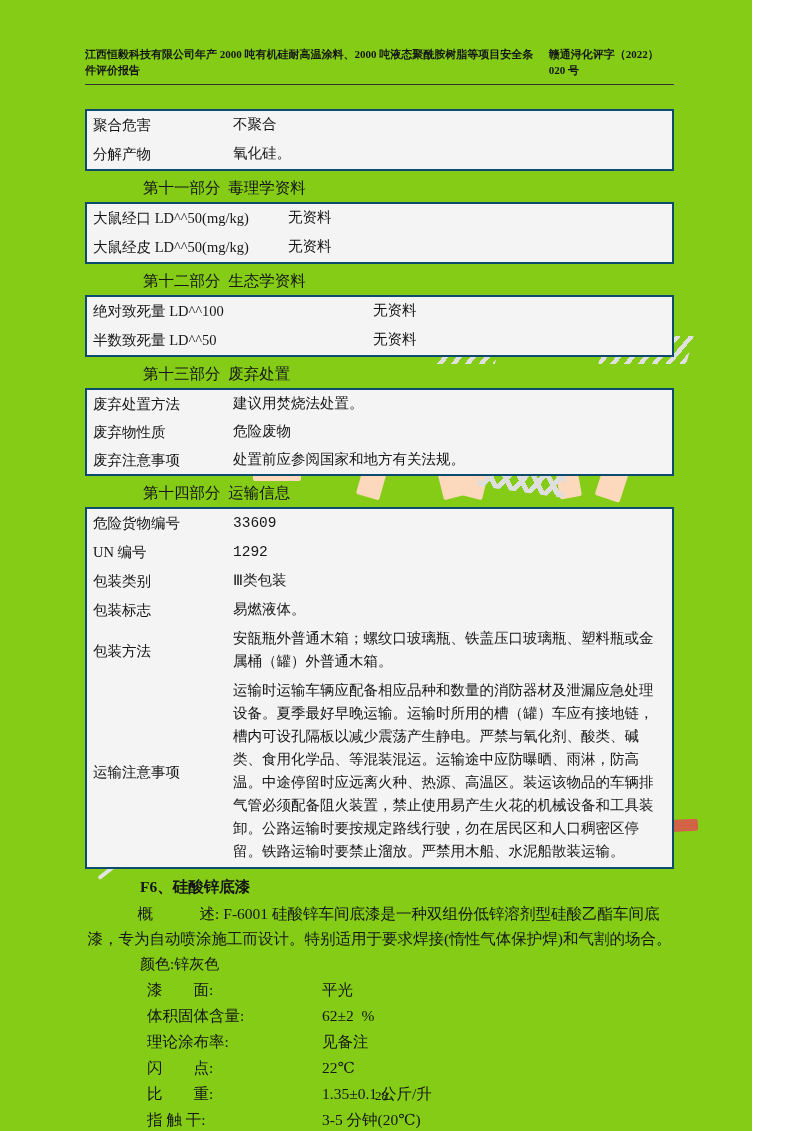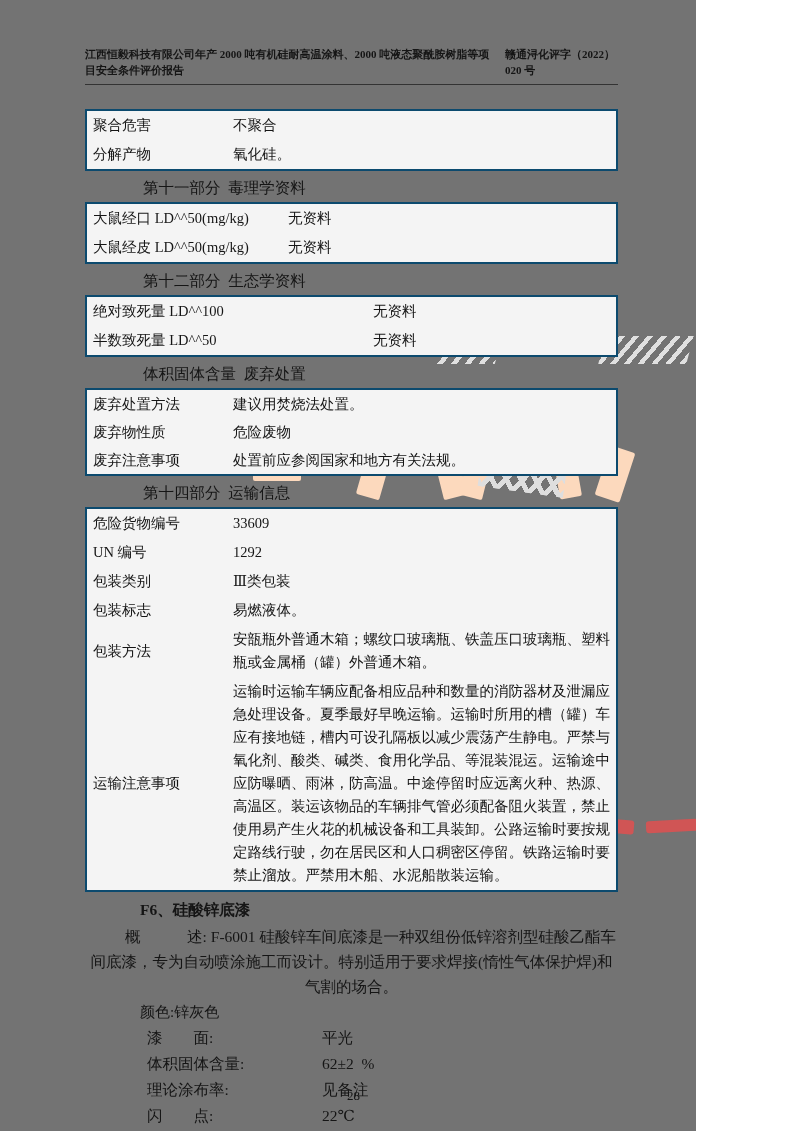--- a/index.html
+++ b/index.html
@@ -1,19 +1,19 @@
 <!DOCTYPE html>
 <html><head>
 <meta charset="utf-8">
 <style>
   html,body{margin:0;padding:0;background:#ffffff;}
   .page{
     position:relative;
-    width:696px;height:1131px;
-    background:#737373;
+    width:752px;height:1131px;
+    background:#84cc16;
     font-family:"Liberation Serif","DejaVu Serif",serif;
     color:#151515;
     overflow:hidden;
   }
   
   .wm{position:absolute;z-index:0;}
   .wm-peach{background:#fcd9bd;border-radius:2px;}
   .wm-red{background:#e05050;opacity:.85;border-radius:3px;}
   .wm-grayline{background:#e3e3e3;border-radius:2px;}
   .wm-chev{
@@ -35,21 +35,21 @@
     border-bottom:1.5px solid #333;padding-bottom:6px;
   }
   .dtable{
     background:#f4f4f4;border:2px solid #0c4a6e;
     font-size:14.5px;line-height:23px;
   }
   .t1{margin-top:24px;}
   .trow{display:flex;align-items:center;padding:0 6px;min-height:29px;}
   .trow.pad{padding-top:3px;padding-bottom:3px;}
   .t-lbl{flex:0 0 140px;}
-  .t-val{flex:1;}
+  .t-val{flex:1;font-family:Liberation Mono, monospace;}
   .t2 .t-lbl{flex:0 0 195px;}
   .t3 .t-lbl{flex:0 0 280px;}
   .t4 .trow{min-height:28px;}
   .part-title{font-size:15.5px;line-height:22px;margin:6px 0 3px 58px;}
   .f6-heading{font-size:15.5px;font-weight:bold;line-height:20px;margin:8px 0 0 55px;}
   .overview{font-size:15.5px;line-height:25px;text-indent:38px;margin:4px 0 0 0;text-align:center;}
   .color-line{font-size:15px;line-height:26px;margin-left:55px;}
   .prop{display:flex;font-size:15.5px;line-height:26px;margin-left:62px;}
   .prop-lbl{flex:0 0 175px;}
   .page-num{position:absolute;left:0;right:0;top:1088px;text-align:center;font-size:13px;z-index:1;margin-left:11px;}
@@ -114,21 +114,21 @@
       <div class="trow">
         <div class="t-lbl" data-bind="part12.rows.0.label">绝对致死量 LD^^100</div>
         <div class="t-val" data-bind="part12.rows.0.value">无资料</div>
       </div>
       <div class="trow">
         <div class="t-lbl" data-bind="part12.rows.1.label">半数致死量 LD^^50</div>
         <div class="t-val" data-bind="part12.rows.1.value">无资料</div>
       </div>
     </div>
 
-    <div class="part-title" data-bind="part13.title">体积固体含量  废弃处置</div>
+    <div class="part-title" data-bind="part13.title">第十三部分  废弃处置</div>
     <div class="dtable t4">
       <div class="trow">
         <div class="t-lbl" data-bind="part13.rows.1.label">废弃处置方法</div>
         <div class="t-val" data-bind="part13.rows.1.value">建议用焚烧法处置。</div>
       </div>
       <div class="trow">
         <div class="t-lbl" data-bind="part13.rows.0.label">废弃物性质</div>
         <div class="t-val" data-bind="part13.rows.0.value">危险废物</div>
       </div>
       <div class="trow">

